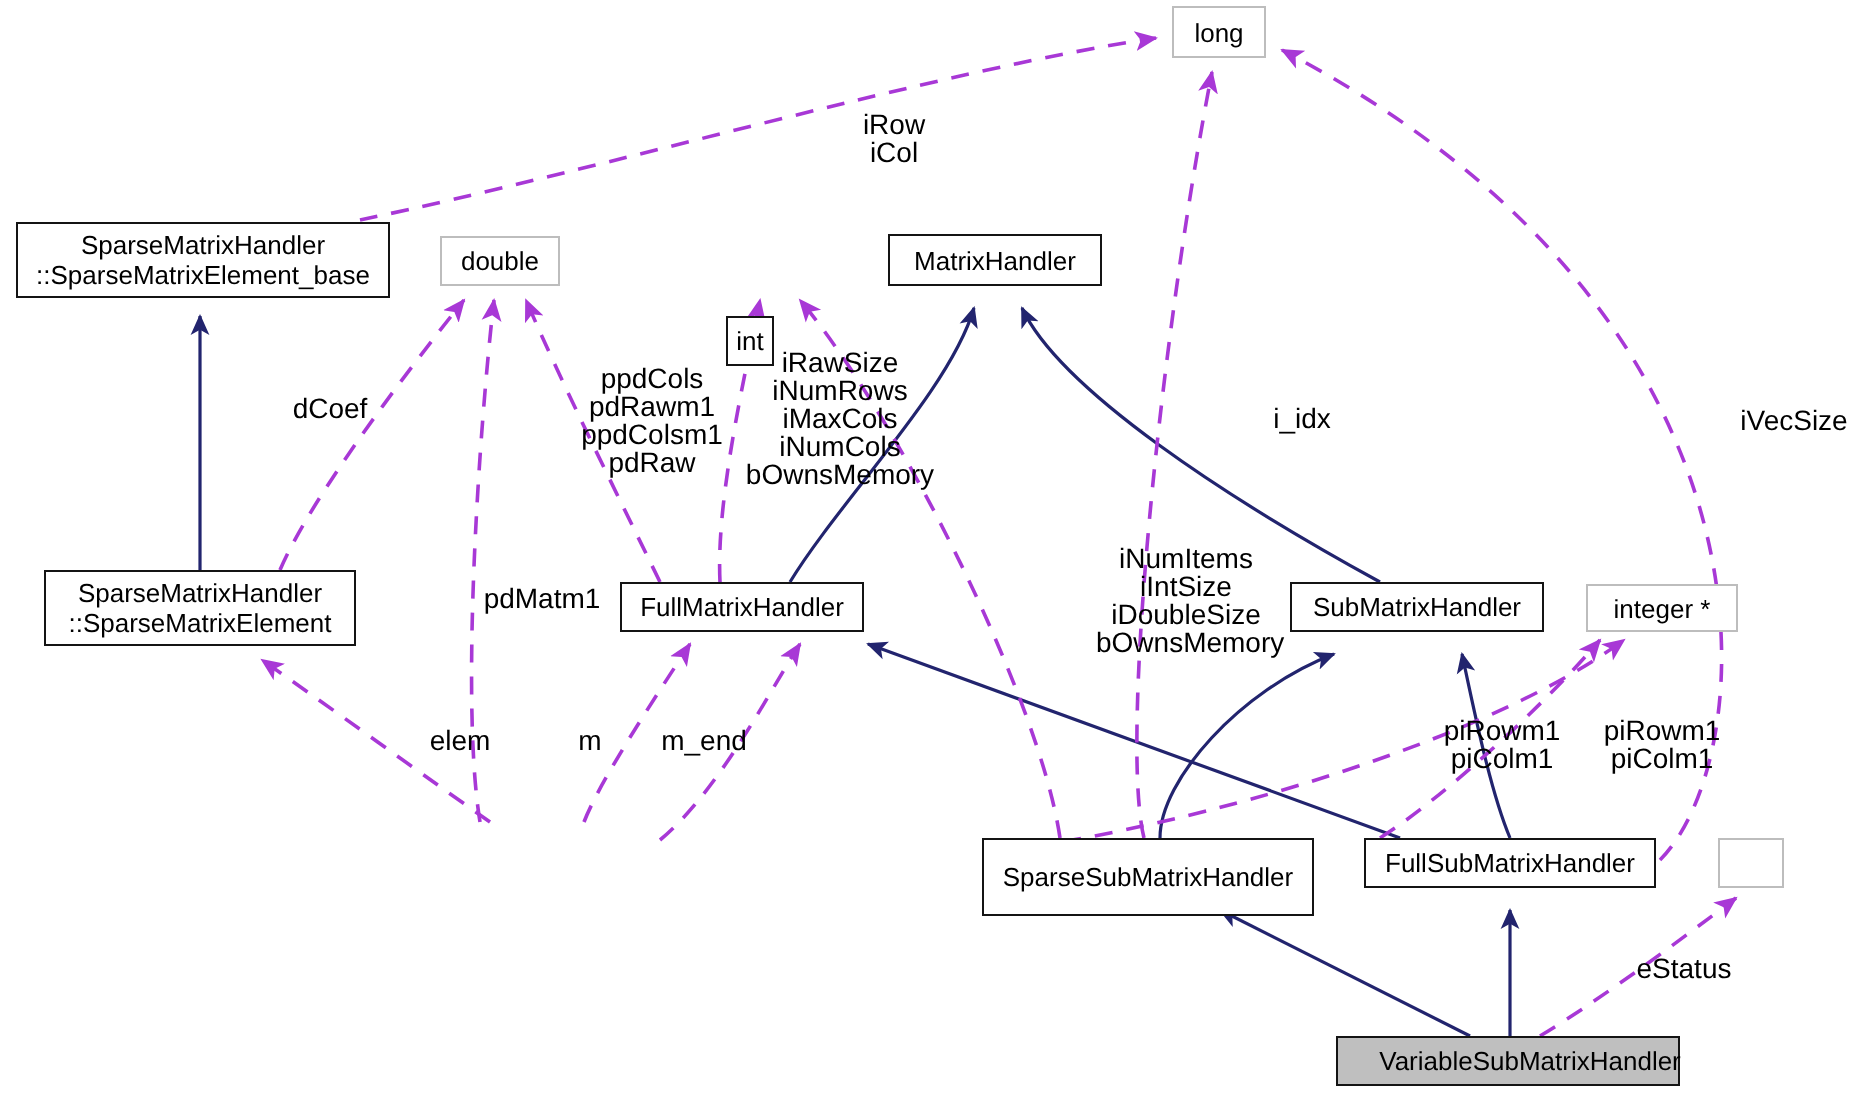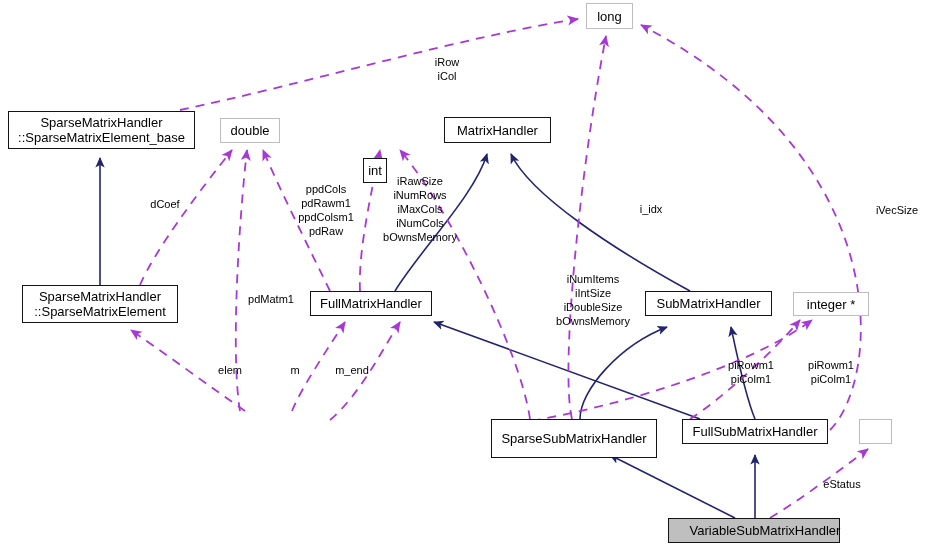--- a/index.html
+++ b/index.html
@@ -43,21 +43,21 @@
   .node.weak {
     border: 1.2px solid #bdbdbd;
   }
   .node.filled {
     background: #bfbfbf;
     border: 1.4px solid #141414;
     padding-left: 22px;
   }
   .edge-label {
     position: absolute;
-    font-size: 11px;
+    font-size: 14px;
     line-height: 14px;
     color: #000000;
     text-align: center;
     white-space: pre-line;
     z-index: 6;
     background: transparent;
   }
 </style>
 </head>
 <body>

